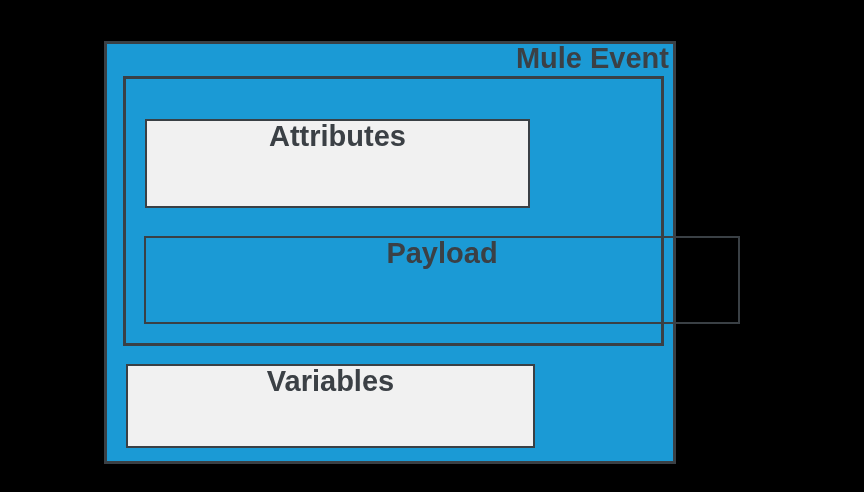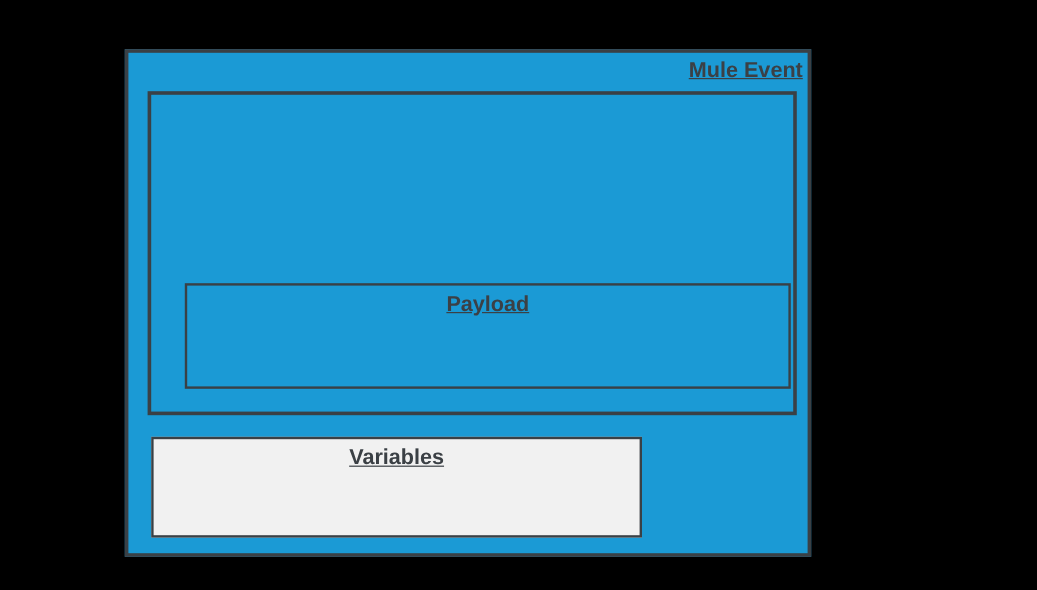--- a/index.html
+++ b/index.html
@@ -15,25 +15,24 @@
     overflow: hidden;
     font-family: "Liberation Sans", sans-serif;
   }
   .box {
     position: absolute;
     box-sizing: border-box;
   }
   .label {
     display: block;
     font-weight: 700;
-    font-size: 18px;
+    font-size: 29px;
     line-height: 26px;
     color: #3b4045;
     white-space: nowrap;
-    text-decoration: underline;
   }
   
   .event-box {
     left: 104px;
     top: 41px;
     width: 572px;
     height: 423px;
     background: #1b9ad5;
     border: 3px solid #3a4045;
   }
@@ -61,23 +60,23 @@
   
   .attributes-box {
     left: 19px;
     top: 40px;
     width: 385px;
     height: 89px;
     background: #f1f1f1;
     border: 2px solid #3a4045;
   }
   .payload-box {
-    left: 28px;
+    left: 18px;
     top: 157px;
-    width: 505px;
+    width: 596px;
     height: 88px;
     background: transparent;
     border: 2px solid #3a4045;
   }
   .variables-box {
     left: 19px;
     top: 320px;
     width: 409px;
     height: 84px;
     background: #f1f1f1;
@@ -96,20 +95,23 @@
 
 <div class="canvas">
 
   <div class="box event-box">
 
     <span class="label event-label">Mule Event</span>
 
     <div class="box message-box">
 
 
+      <div class="box attributes-box">
+        <span class="label center-label">Attributes</span>
+      </div>
 
       <div class="box payload-box">
         <span class="label center-label">Payload</span>
       </div>
 
     </div>
 
     <div class="box variables-box">
       <span class="label center-label">Variables</span>
     </div>

